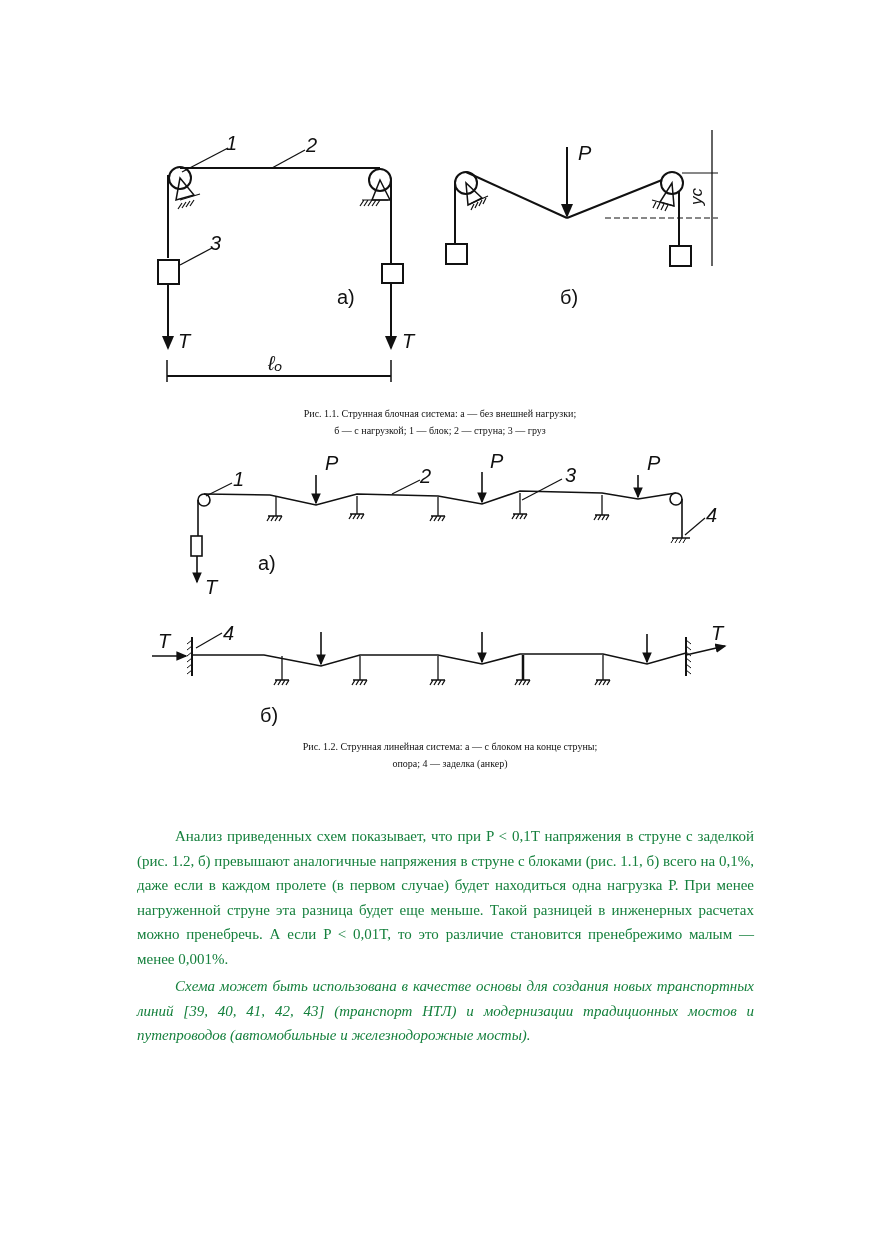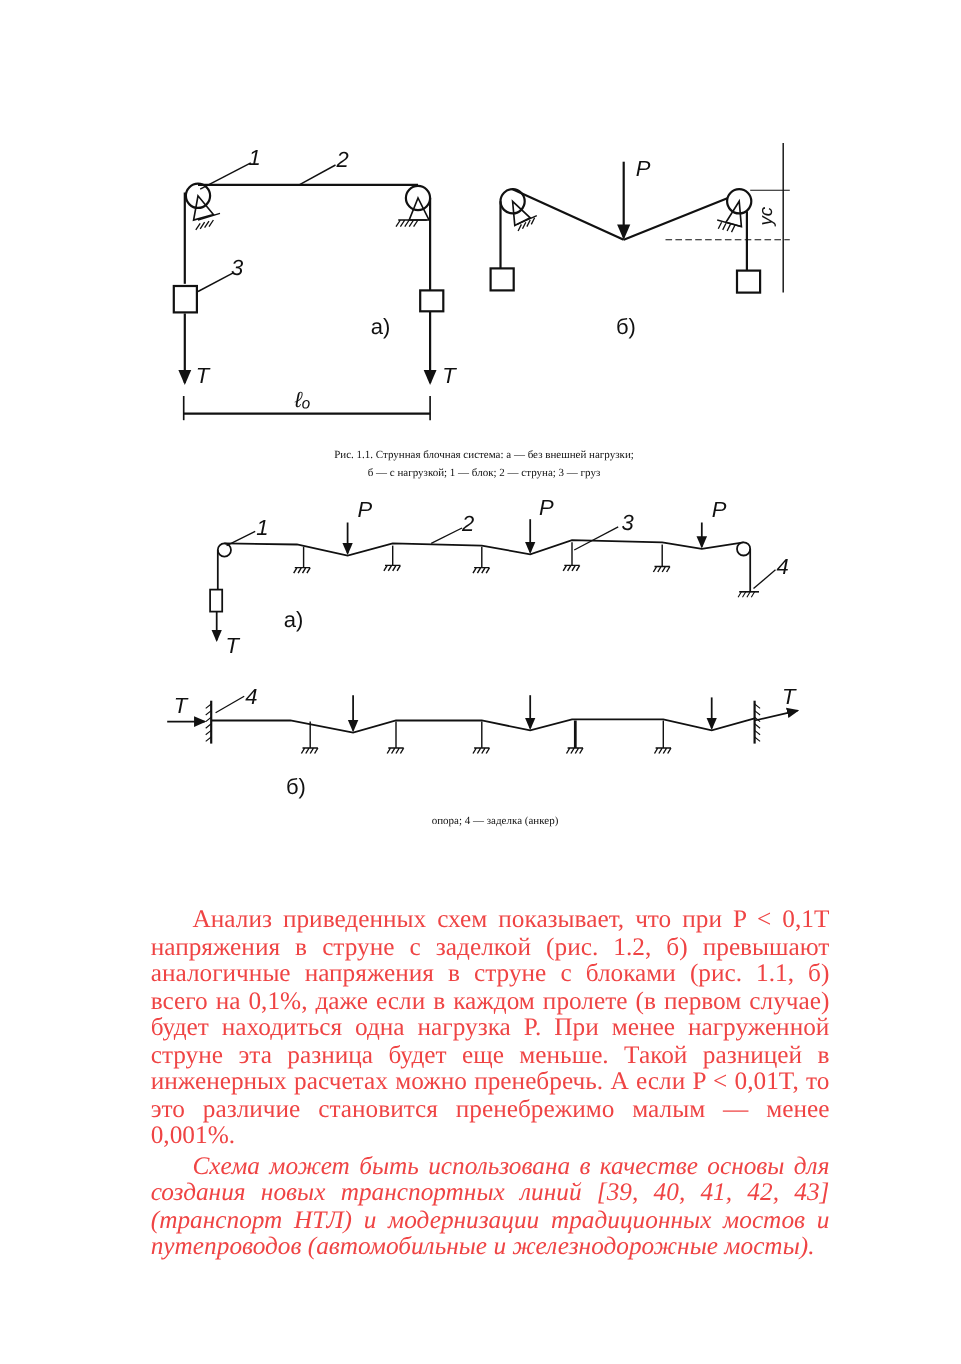--- a/index.html
+++ b/index.html
@@ -6,22 +6,22 @@
   body { width:874px; height:1240px; position:relative; overflow:hidden;
          font-family:"Liberation Serif","DejaVu Serif",serif; color:#111; }
   .page { position:absolute; left:0; top:0; width:874px; height:1240px; }
   svg.fig { position:absolute; left:0; top:0; }
   .lbl { font-family:"Liberation Sans","DejaVu Sans",sans-serif; font-style:italic; font-size:20px; fill:#111; }
   .lbl-up { font-family:"Liberation Sans","DejaVu Sans",sans-serif; font-size:20px; fill:#111; }
   .lbl-sm { font-family:"Liberation Sans","DejaVu Sans",sans-serif; font-style:italic; font-size:17px; fill:#111; }
   .caption { position:absolute; text-align:center; font-weight:normal; font-size:10px; line-height:17px;
              font-family:"Liberation Serif","DejaVu Serif",serif; color:#111; }
   .caption div { white-space:nowrap; }
-  .body-text { position:absolute; left:137px; width:617px; font-size:23px; line-height:24.5px;
-               text-align:justify; color:#ef4444; }
+  .body-text { position:absolute; left:137px; width:617px; font-size:15px; line-height:24.5px;
+               text-align:justify; color:#15803d; }
   .body-text p { margin:0; text-indent:38px; }
   .body-text p + p { margin-top:3px;font-style:italic; }
   .pagenum { position:absolute; left:0; width:874px; top:1146px; text-align:center; font-size:19px; }
 </style>
 </head>
 <body>
 
 <div class="page">
 
   <svg class="fig" width="874" height="400" viewBox="0 0 874 400">
@@ -168,20 +168,21 @@
     <text class="lbl" x="647" y="470" font-size="17">P</text>
     <text class="lbl" x="205" y="594" font-size="17">T</text>
     <text class="lbl-up" x="258" y="570">а)</text>
     <text class="lbl" x="158" y="648" font-size="17">T</text>
     <text class="lbl" x="223" y="640" font-size="16">4</text>
     <text class="lbl" x="711" y="640" font-size="17">T</text>
     <text class="lbl-up" x="260" y="722">б)</text>
   </svg>
 
   <div class="caption" style="left:150px; top:738px; width:600px;">
+    <div>Рис. 1.2. Струнная линейная система: а — с блоком на конце струны;</div>
     <div>опора; 4 — заделка (анкер)</div>
   </div>
 
   <div class="body-text" style="top:824px;">
     <p>Анализ приведенных схем показывает, что при P &lt; 0,1T напряжения в струне с заделкой (рис. 1.2, б) превышают аналогичные напряжения в струне с блоками (рис. 1.1, б) всего на 0,1%, даже если в каждом пролете (в первом случае) будет находиться одна нагрузка P. При менее нагруженной струне эта разница будет еще меньше. Такой разницей в инженерных расчетах можно пренебречь. А если P &lt; 0,01T, то это различие становится пренебрежимо малым — менее 0,001%.</p>
     <p>Схема может быть использована в качестве основы для создания новых транспортных линий [39, 40, 41, 42, 43] (транспорт НТЛ) и модернизации традиционных мостов и путепроводов (автомобильные и железнодорожные мосты).</p>
   </div>
 
 </div>
 

